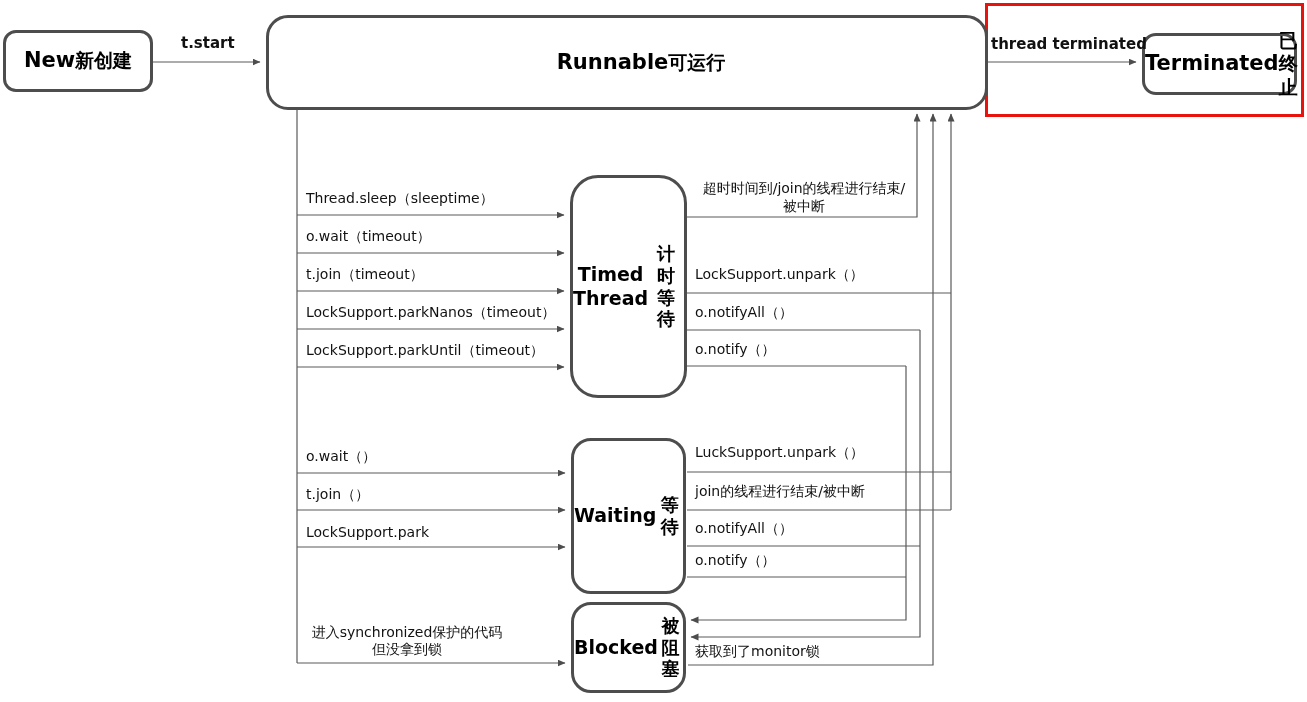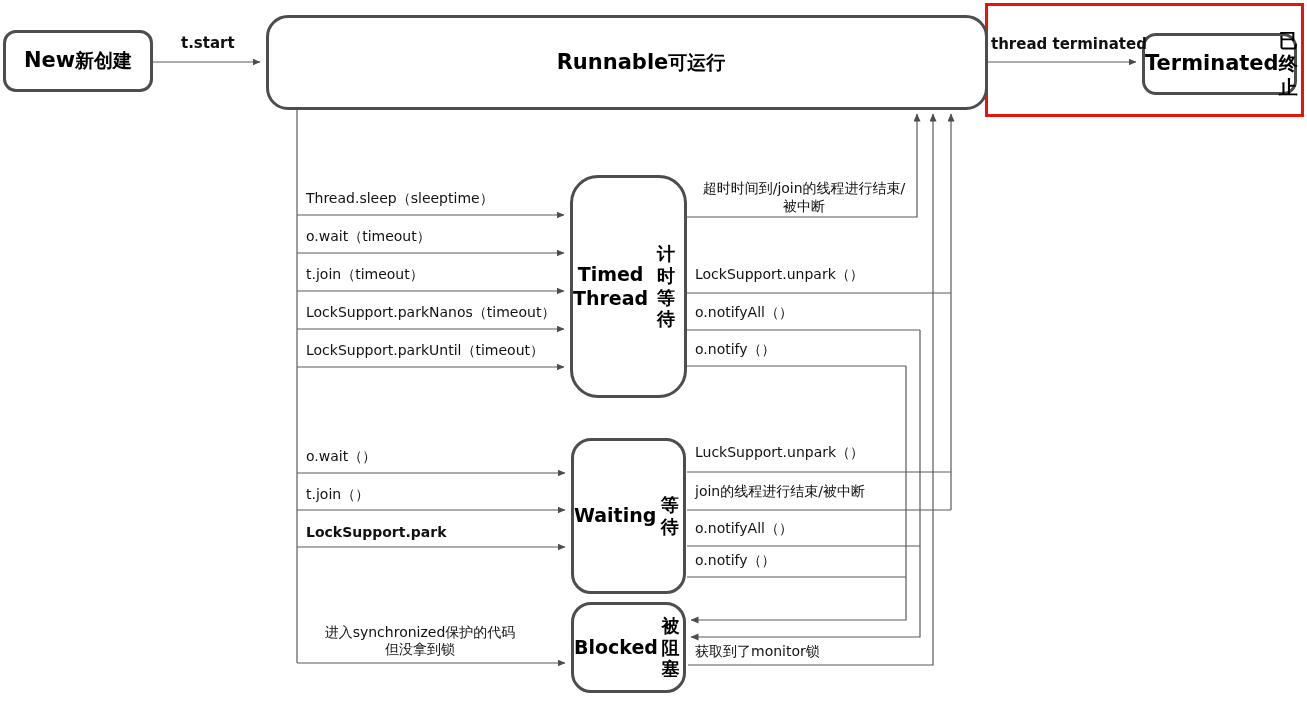--- a/index.html
+++ b/index.html
@@ -110,27 +110,27 @@
   <div class="elabel center" style="left:688px;top:179px;width:232px;line-height:18px;">
     <span style="display:block;">超时时间到/join的线程进行结束/</span>
     <span style="display:block;">被中断</span>
   </div>
   <div class="elabel" style="left:695px;top:266px;">LockSupport.unpark（）</div>
   <div class="elabel" style="left:695px;top:304px;">o.notifyAll（）</div>
   <div class="elabel" style="left:695px;top:341px;">o.notify（）</div>
 
   <div class="elabel" style="left:306px;top:448px;">o.wait（）</div>
   <div class="elabel" style="left:306px;top:486px;">t.join（）</div>
-  <div class="elabel" style="left:306px;top:524px;font-weight:bold;">LockSupport.park</div>
+  <div class="elabel" style="left:306px;top:524px;">LockSupport.park</div>
 
   <div class="elabel" style="left:695px;top:444px;">LuckSupport.unpark（）</div>
   <div class="elabel" style="left:695px;top:483px;">join的线程进行结束/被中断</div>
   <div class="elabel" style="left:695px;top:520px;">o.notifyAll（）</div>
   <div class="elabel" style="left:695px;top:552px;">o.notify（）</div>
 
-  <div class="elabel center" style="left:298px;top:624px;width:218px;margin-left:13px;">
+  <div class="elabel center" style="left:298px;top:624px;width:218px;">
     <span style="display:block;">进入synchronized保护的代码</span>
     <span style="display:block;">但没拿到锁</span>
   </div>
 
   <div class="elabel" style="left:695px;top:643px;">获取到了monitor锁</div>
 
 </div>
 
 </body></html>

